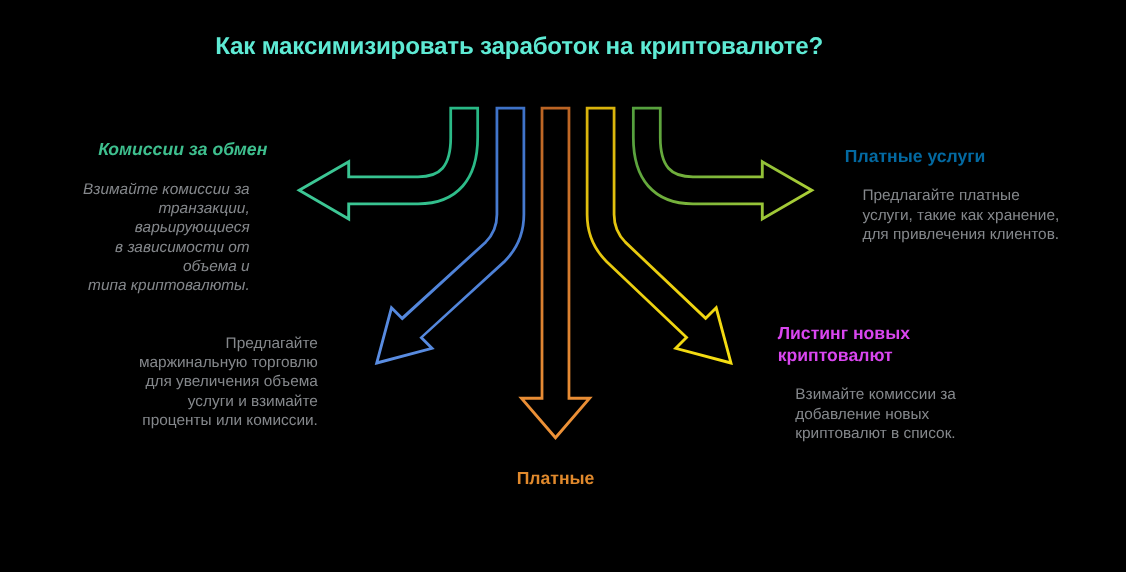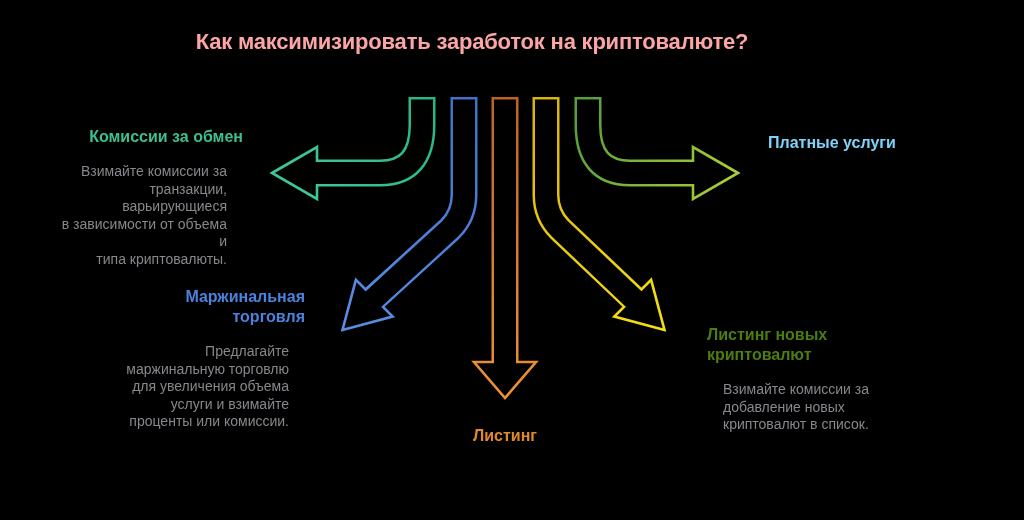--- a/index.html
+++ b/index.html
@@ -4,41 +4,41 @@
 <style>
   html,body{margin:0;padding:0;background:#000;}
   body{
     position:relative;width:1024px;height:520px;overflow:hidden;
     font-family:"Liberation Sans","DejaVu Sans",sans-serif;
     -webkit-font-smoothing:antialiased;
   }
   .title{
     position:absolute;top:14px;left:0;width:944px;
     text-align:center;font-size:22px;font-weight:700;
-    color:#fca5a5;letter-spacing:-0.2px;
+    color:#5eead4;letter-spacing:-0.2px;
   }
   .arrows{position:absolute;top:0;left:0;}
   .block{position:absolute;}
   .block h2{
     margin:0 0 3px 0;font-size:16px;font-weight:700;
     line-height:20px;white-space:pre-line;
   }
   .block p{
     margin:16px;font-size:14px;line-height:17.5px;
     color:#85888c;white-space:pre-line;
   }
   .align-r{text-align:right;}
   .align-l{text-align:left;}
   .align-c{text-align:center;}
   .c-green h2{color:#3ebf8e;}
   .c-blue h2{color:#4b82dc;}
   .c-orange h2{color:#e0892c;}
-  .c-yellow h2{color:#4d7c0f;margin-top:31px;}
-  .c-lime h2{color:#7dd3fc;}
-  .block-green{left:40px;top:127px;width:203px;}
+  .c-yellow h2{color:#d946ef;}
+  .c-lime h2{color:#0369a1;}
+  .block-green{left:40px;top:127px;width:203px;font-style:italic;}
   .block-lime{left:768px;top:133px;width:225px;}
   .block-blue{left:105px;top:287px;width:200px;}
   .block-yellow{left:707px;top:294px;width:220px;}
   .block-orange{left:395px;top:426px;width:220px;}
 </style>
 </head>
 <body>
 
 <h1 class="title">Как максимизировать заработок на криптовалюте?</h1>
 
@@ -100,35 +100,36 @@
 <div class="block block-green align-r c-green">
   <h2>Комиссии за обмен</h2>
   <p>Взимайте комиссии за
 транзакции, варьирующиеся
 в зависимости от объема и
 типа криптовалюты.</p>
 </div>
 
 <div class="block block-lime align-l c-lime">
   <h2>Платные услуги</h2>
+  <p>Предлагайте платные
+услуги, такие как хранение,
+для привлечения клиентов.</p>
 </div>
 
 <div class="block block-blue align-r c-blue">
-  <h2>Маржинальная
-торговля</h2>
   <p>Предлагайте
 маржинальную торговлю
 для увеличения объема
 услуги и взимайте
 проценты или комиссии.</p>
 </div>
 
 <div class="block block-yellow align-l c-yellow">
   <h2>Листинг новых
 криптовалют</h2>
   <p>Взимайте комиссии за
 добавление новых
 криптовалют в список.</p>
 </div>
 
 <div class="block block-orange align-c c-orange">
-  <h2>Листинг</h2>
+  <h2>Платные</h2>
 </div>
 
 </body></html>

